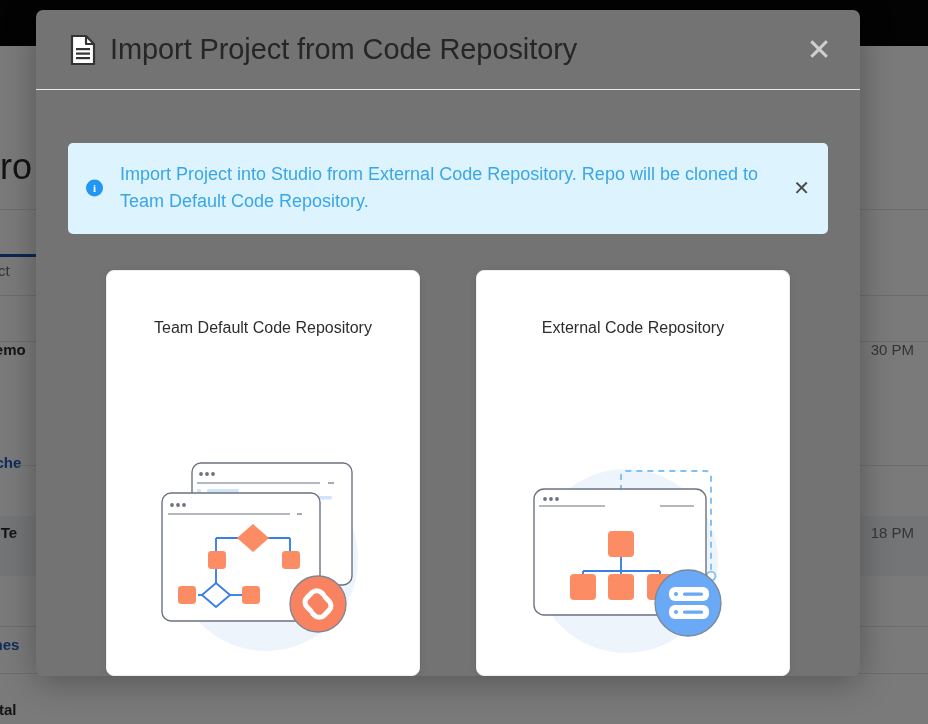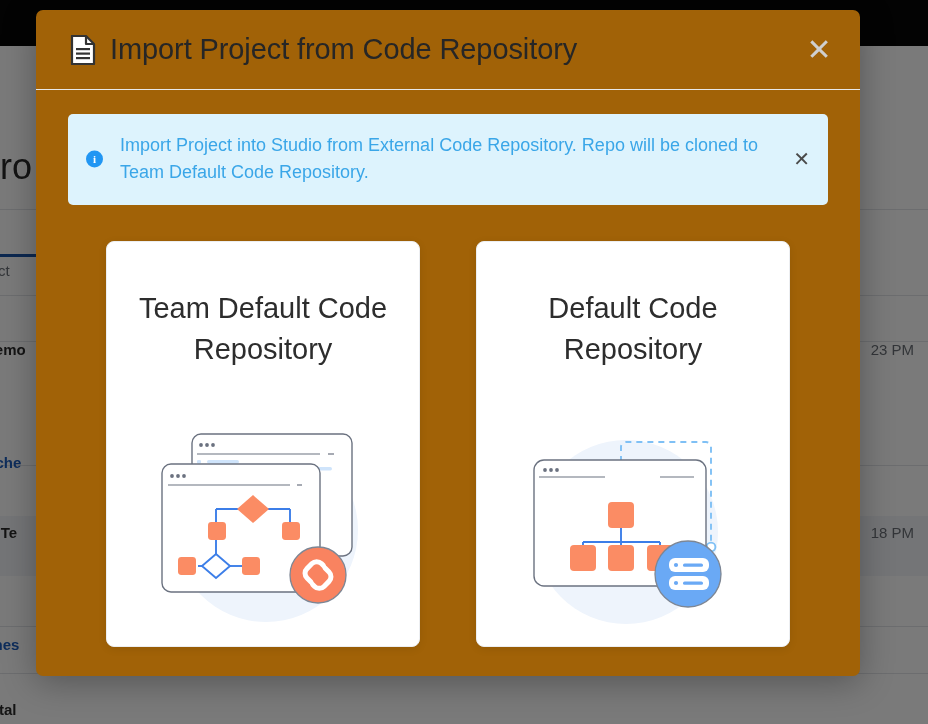--- a/index.html
+++ b/index.html
@@ -52,25 +52,26 @@
   #dimmer {
     position: absolute; inset: 0;
     background: rgba(0,0,0,0.52);
   }
 
   
   #modal {
     position: absolute;
     left: 36px; top: 10px;
     width: 824px; height: 666px;
-    background: #a16207;
+    background: #737373;
     border-radius: 7px;
     box-shadow: 0 6px 34px rgba(0,0,0,0.30);
     display: flex; flex-direction: column;
     overflow: hidden;
+    gap: 29px;
   }
   #modal-header {
     height: 80px; flex: 0 0 80px;
     border-bottom: 1px solid #e8e8e8;
     display: flex; align-items: center;
     padding: 0 24px 0 34px;
   }
   #doc-icon { width: 26px; height: 30px; flex: 0 0 26px; margin-right: 14px; }
   #modal-title {
     font-size: 29px; color: #262626; font-weight: 400;
@@ -132,21 +133,21 @@
     width: 314px; height: 406px;
     background: #ffffff;
     border: 1px solid #eceef1;
     border-radius: 8px;
     box-shadow: 0 2px 9px rgba(0,0,0,0.085);
     display: flex; flex-direction: column; align-items: center;
     padding: 46px 18px 14px 18px;
     cursor: pointer;
   }
   .option-title {
-    font-size: 29px; color: #2d2d2d; text-align: center;
+    font-size: 16px; color: #2d2d2d; text-align: center;
     line-height: 1.42; font-weight: 400;
   }
   .option-art {
     margin-top: auto;
     width: 250px; height: 220px;
   }
 </style>
 </head>
 <body>
 
@@ -162,21 +163,21 @@
     <div class="bg-rule" style="top:295px"></div>
     <div class="bg-rule" style="top:419px"></div>
     <div class="bg-rule" style="top:470px"></div>
     <div class="bg-rule" style="top:580px"></div>
     <div class="bg-rule" style="top:627px"></div>
     <div class="bg-row-alt" style="top:470px;height:60px"></div>
 
     <div class="bg-cell muted" style="left:-22px; top:216px">oject</div>
 
     <div class="bg-cell dark" style="left:-16px; top:295px">Demo</div>
-    <div class="bg-cell muted" style="right:14px; top:295px">23 PM</div>
+    <div class="bg-cell muted" style="right:14px; top:295px">30 PM</div>
 
     <div class="bg-cell link" style="left:-22px; top:408px">anche</div>
 
     <div class="bg-cell dark" style="left:-16px; top:478px">csTe</div>
     <div class="bg-cell muted" style="right:14px; top:478px">18 PM</div>
 
     <div class="bg-cell link" style="left:-24px; top:590px">nches</div>
 
     <div class="bg-cell dark" style="left:-16px; top:655px">ortal</div>
 
@@ -257,21 +258,21 @@
             <circle cx="180" cy="163" r="28" fill="#f98360" stroke="#7d8694" stroke-width="1.3"></circle>
             <g fill="none" stroke="#ffffff" stroke-width="5" stroke-linecap="round" stroke-linejoin="round">
               <path d="M173 170 l-4 -4 a6.6 6.6 0 0 1 0 -9.4 l5 -5 a6.6 6.6 0 0 1 9.4 0 l2 2"></path>
               <path d="M187 156 l4 4 a6.6 6.6 0 0 1 0 9.4 l-5 5 a6.6 6.6 0 0 1 -9.4 0 l-2 -2"></path>
             </g>
           </svg>
         </div>
       </div>
 
       <div class="option-card">
-        <div class="option-title">Default Code Repository</div>
+        <div class="option-title">External Code Repository</div>
         <div class="option-art">
           <svg viewBox="0 0 250 220" width="250" height="220" aria-hidden="true">
             <circle cx="118" cy="120" r="92" fill="#eef4fc"></circle>
 
             <g stroke="#7fc0f5" stroke-width="1.9" fill="none" stroke-dasharray="6 5">
               <path d="M113 72 V35 a5 5 0 0 1 5 -5 H198 a5 5 0 0 1 5 5 V131"></path>
             </g>
             <circle cx="113" cy="74" r="4.4" fill="#ffffff" stroke="#7fc0f5" stroke-width="1.9"></circle>
             <circle cx="203" cy="135" r="4.4" fill="#ffffff" stroke="#7fc0f5" stroke-width="1.9"></circle>
 

